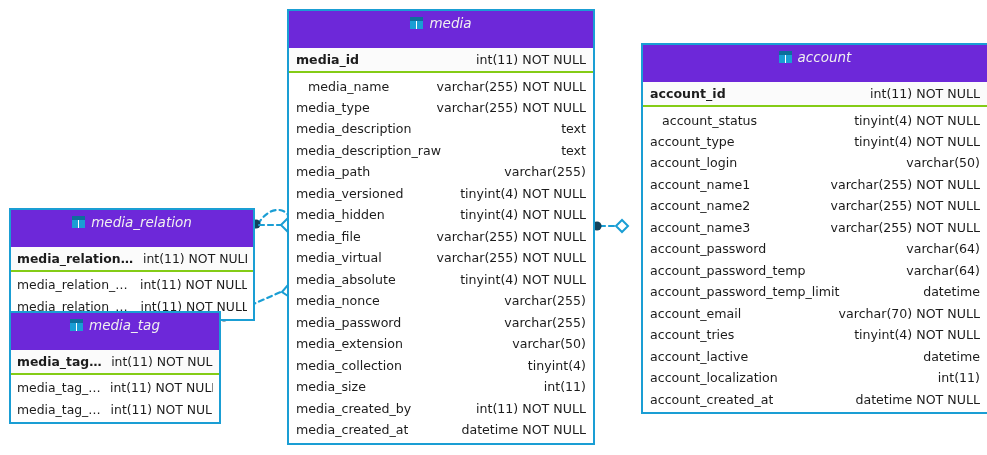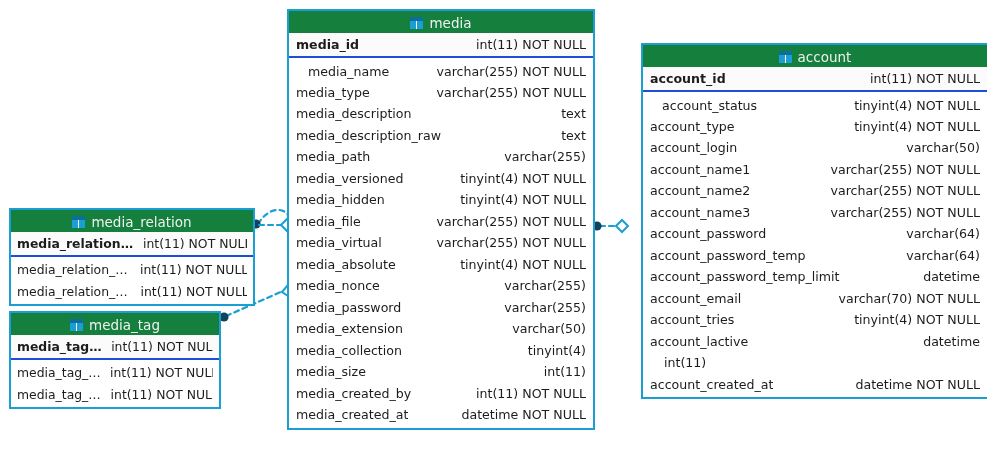--- a/index.html
+++ b/index.html
@@ -35,29 +35,30 @@
 
   .entity {
     position: absolute;
     box-sizing: border-box;
     border: 2px solid #1a9ed4;
     background: #ffffff;
     z-index: 2;
   }
 
   .entity-header {
-    background: #15803d;
+    background: #6d28d9;
     color: #f0f0f0;
-    height: 22px;
+    height: 37px;
     line-height: 24px;
     text-align: center;
     font-size: 13.5px;
     white-space: nowrap;
     position: relative;
     overflow: hidden;
+    font-style: italic;
   }
 
   .entity-header .hdr-inner {
     display: inline-flex;
     align-items: center;
     gap: 6px;
     height: 24px;
   }
 
   .tbl-icon {
@@ -81,21 +82,21 @@
     content: "";
     position: absolute;
     left: 6px;
     top: 4px;
     width: 1px;
     height: 8px;
     background: #ffffff;
   }
 
   .pk-section {
-    border-bottom: 2px solid #1d4ed8;
+    border-bottom: 2px solid #84cc16;
     background: #fbfbfb;
   }
 
   .body-section {
     background: #ffffff;
   }
 
   .row {
     display: flex;
     align-items: center;
@@ -316,20 +317,21 @@
         </div>
       <div class="row">
           <span class="col-name">account_tries</span>
           <span class="col-type">tinyint(4) NOT NULL</span>
         </div>
       <div class="row">
           <span class="col-name">account_lactive</span>
           <span class="col-type">datetime</span>
         </div>
       <div class="row">
+          <span class="col-name">account_localization</span>
           <span class="col-type">int(11)</span>
         </div>
       <div class="row">
           <span class="col-name">account_created_at</span>
           <span class="col-type">datetime NOT NULL</span>
         </div>
     </div>
   </div>
 
   <div class="entity" id="ent-media_relation">

